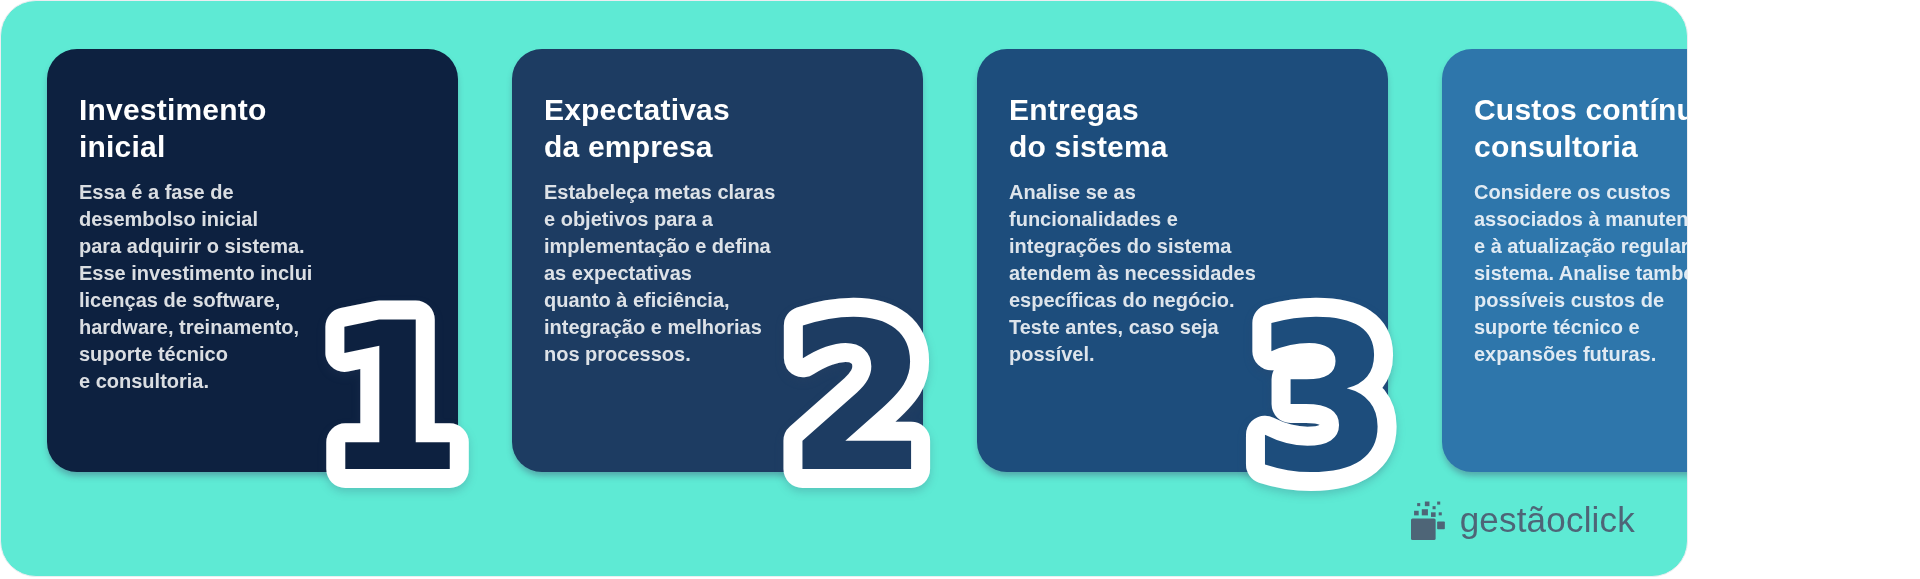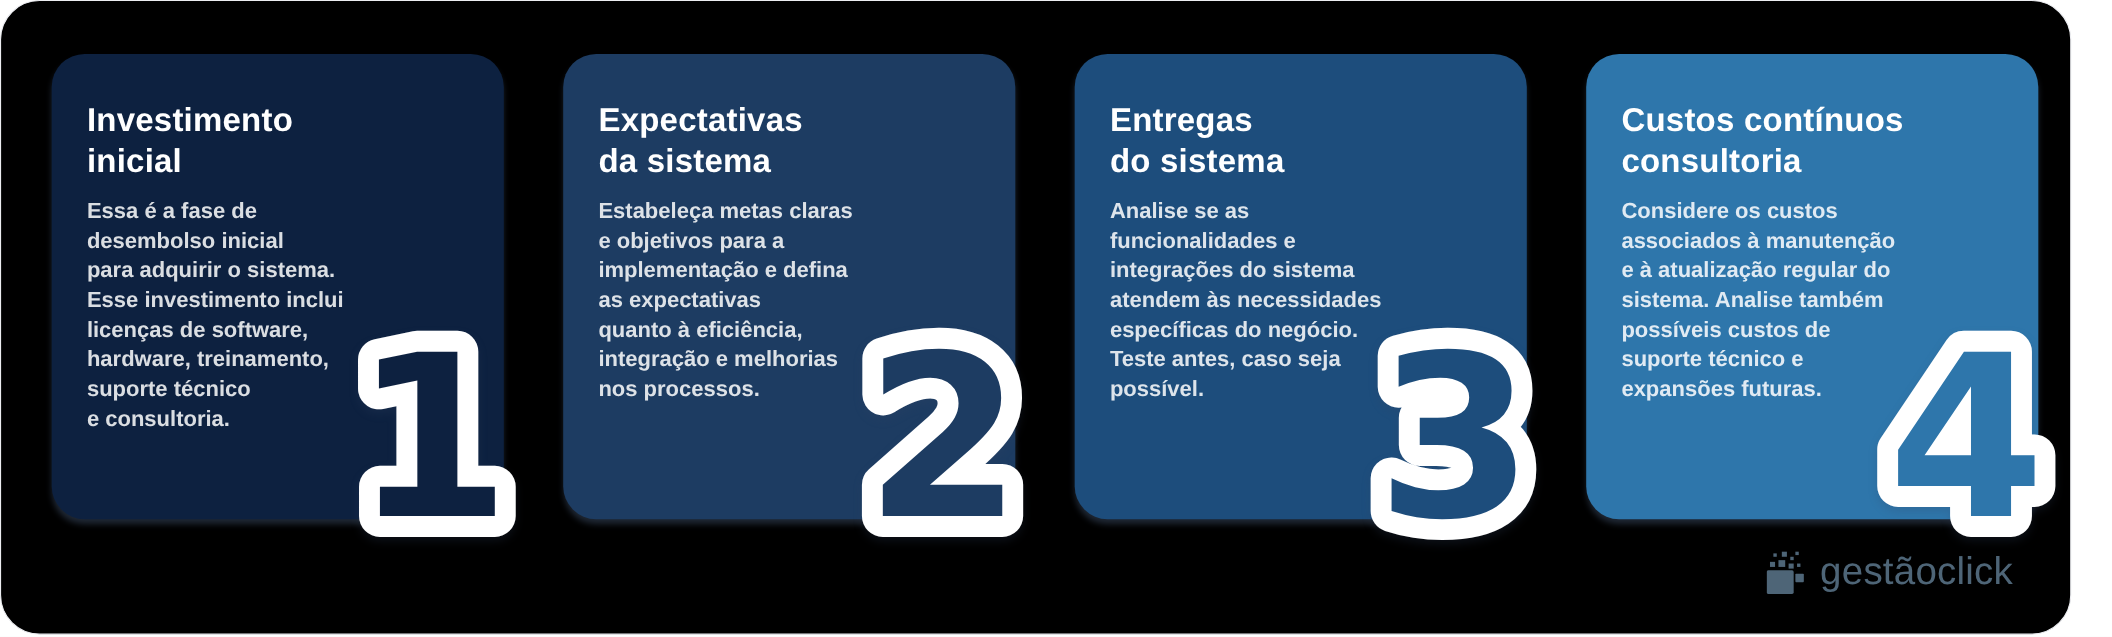--- a/index.html
+++ b/index.html
@@ -5,23 +5,23 @@
   html, body {
     margin: 0;
     padding: 0;
     background: #ffffff;
     width: 1920px;
     height: 579px;
     font-family: "Liberation Sans", sans-serif;
   }
   .canvas {
     position: relative;
-    width: 1883px;
+    width: 1688px;
     height: 577px;
-    background: #000000;
+    background: #5eead4;
     border: 1px solid #ecedf1;
     border-radius: 36px;
     overflow: hidden;
     box-sizing: border-box;
   }
   .cards {
     position: absolute;
     left: 46px;
     top: 48px;
     width: 1806px;
@@ -110,21 +110,21 @@
 licenças de software,
 hardware, treinamento,
 suporte técnico
 e consultoria.</p>
       <svg class="num" viewBox="0 0 210 185" aria-hidden="true">
         <text x="202" y="170" fill="#0d2140" stroke="#ffffff">1</text>
       </svg>
     </section>
       <section class="card" style="background: rgb(29, 60, 98);">
       <h2 class="card-title" style="color: rgb(255, 255, 255);">Expectativas
-da sistema</h2>
+da empresa</h2>
       <p class="card-body" style="color: rgba(255, 255, 255, 0.85);">Estabeleça metas claras
 e objetivos para a
 implementação e defina
 as expectativas
 quanto à eficiência,
 integração e melhorias
 nos processos.</p>
       <svg class="num" viewBox="0 0 210 185" aria-hidden="true">
         <text x="202" y="170" fill="#1d3c62" stroke="#ffffff">2</text>
       </svg>

